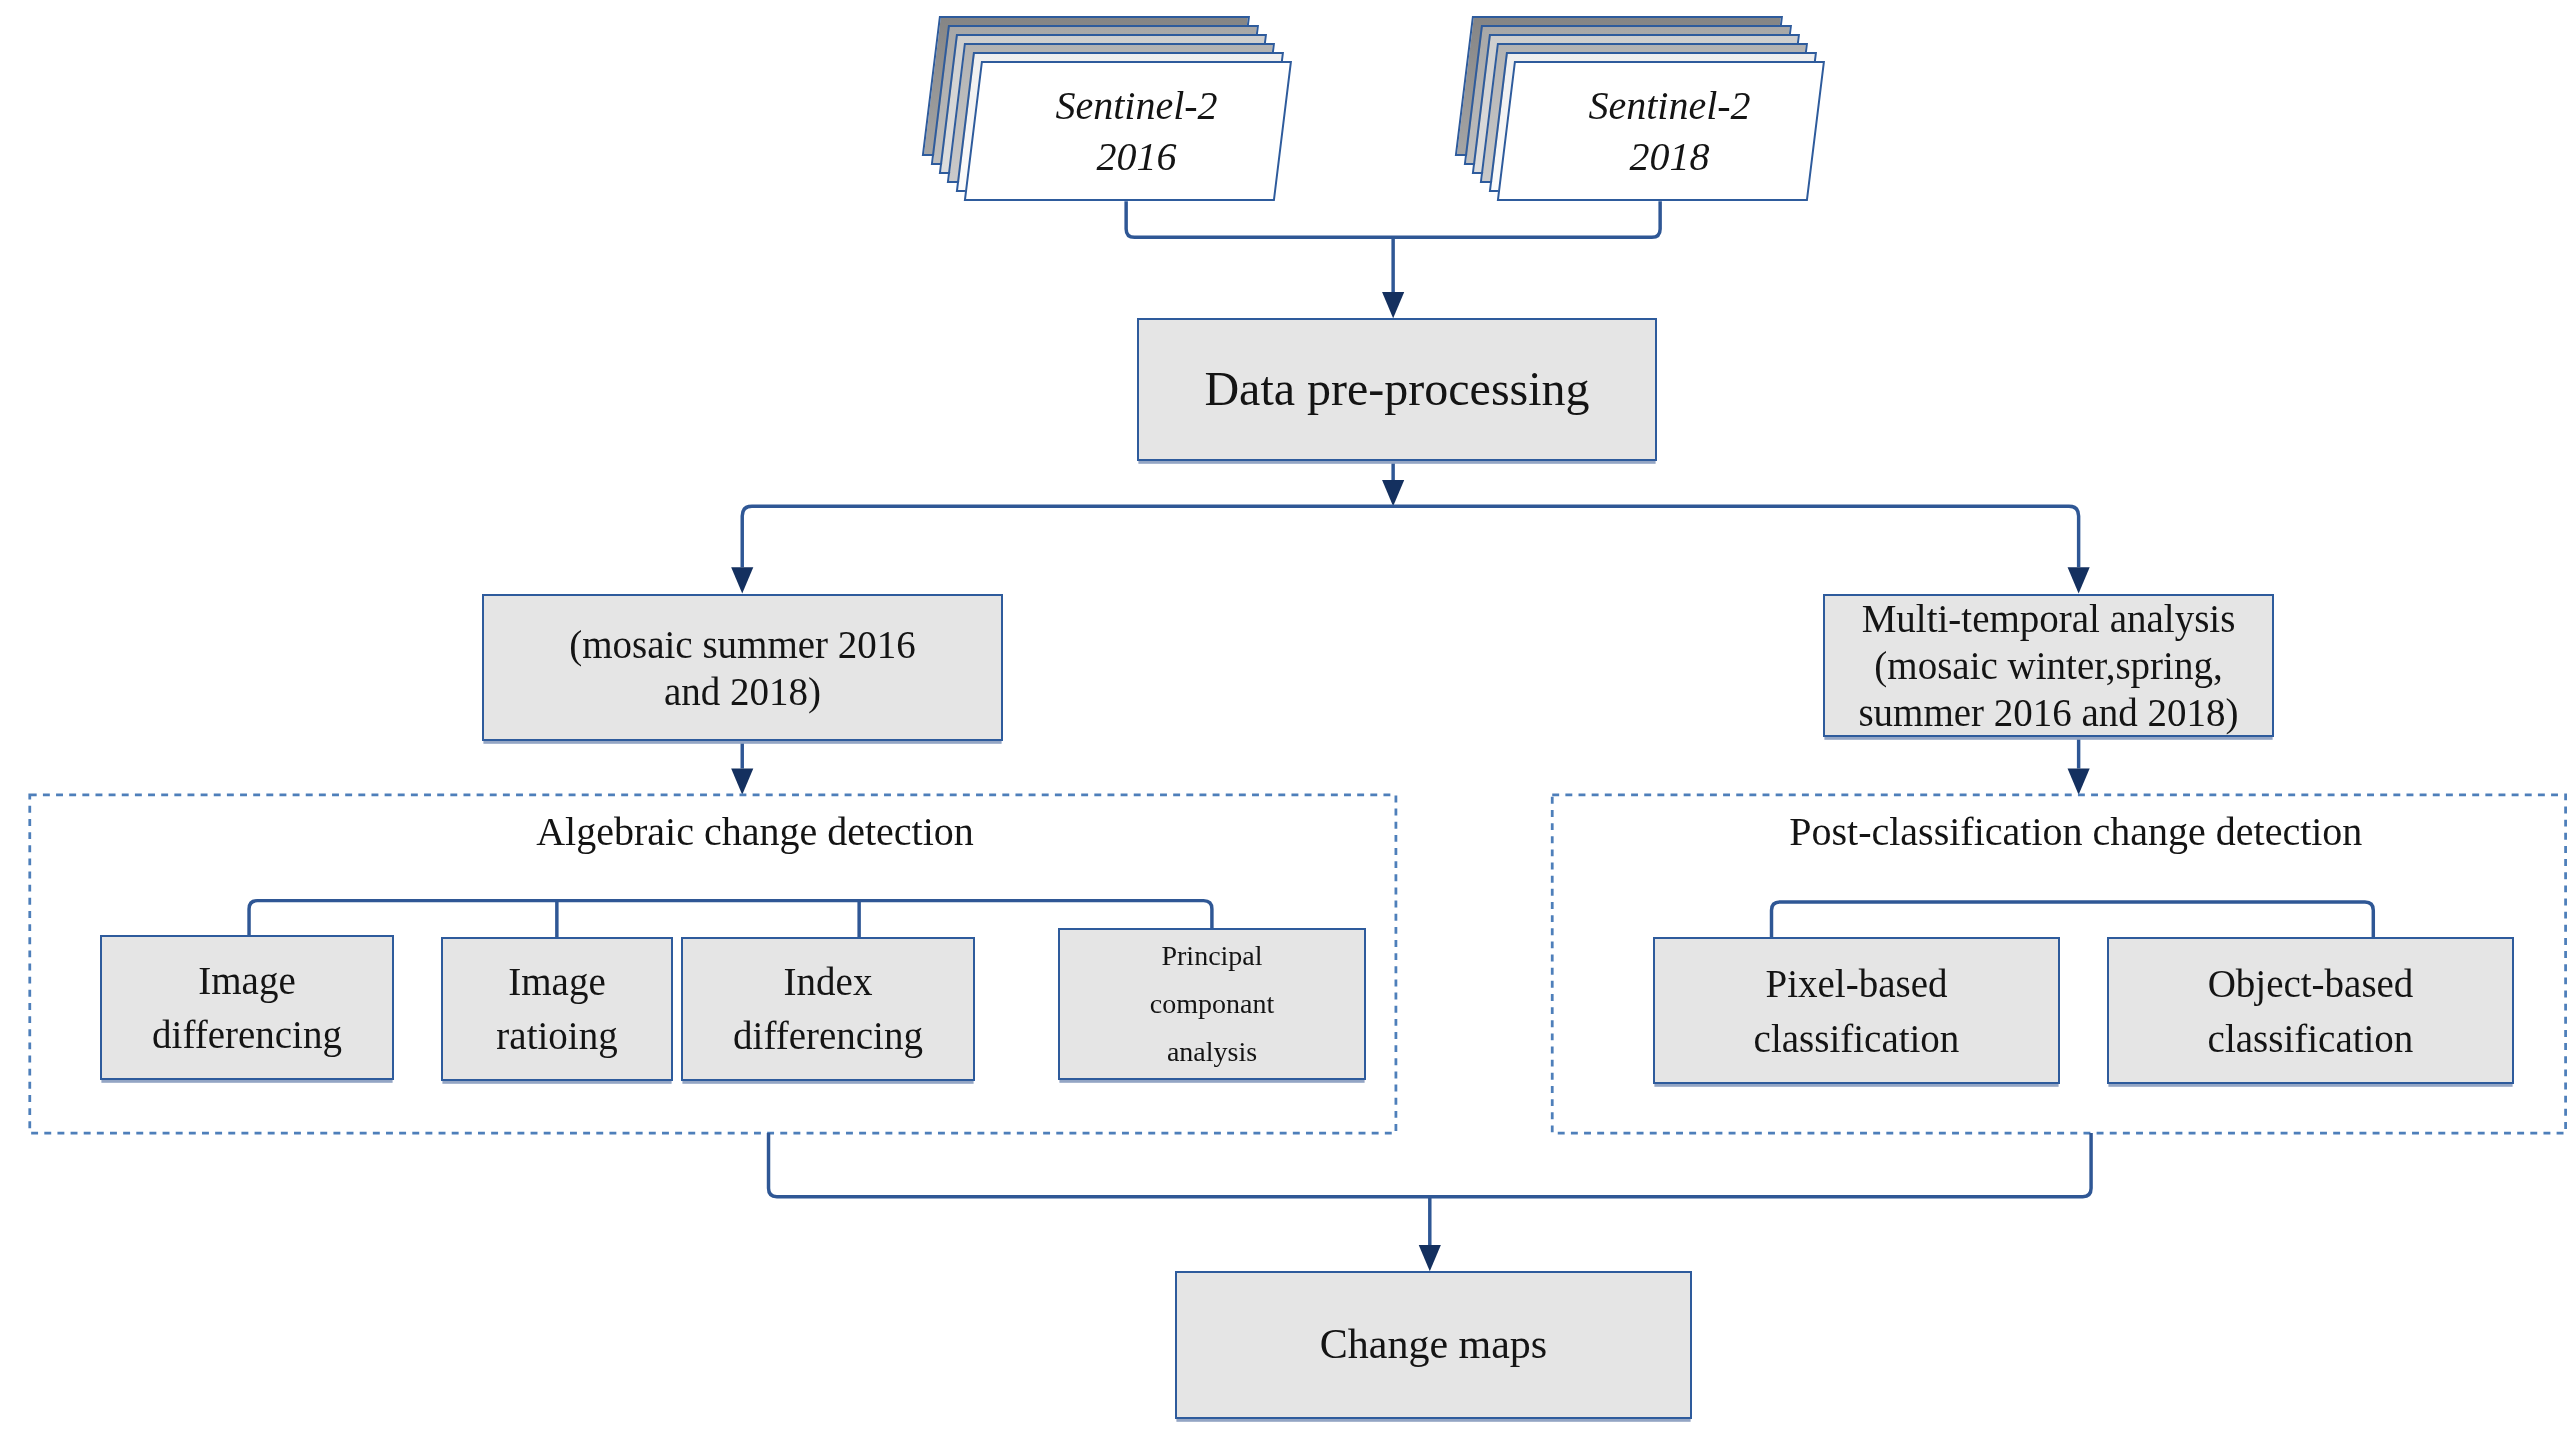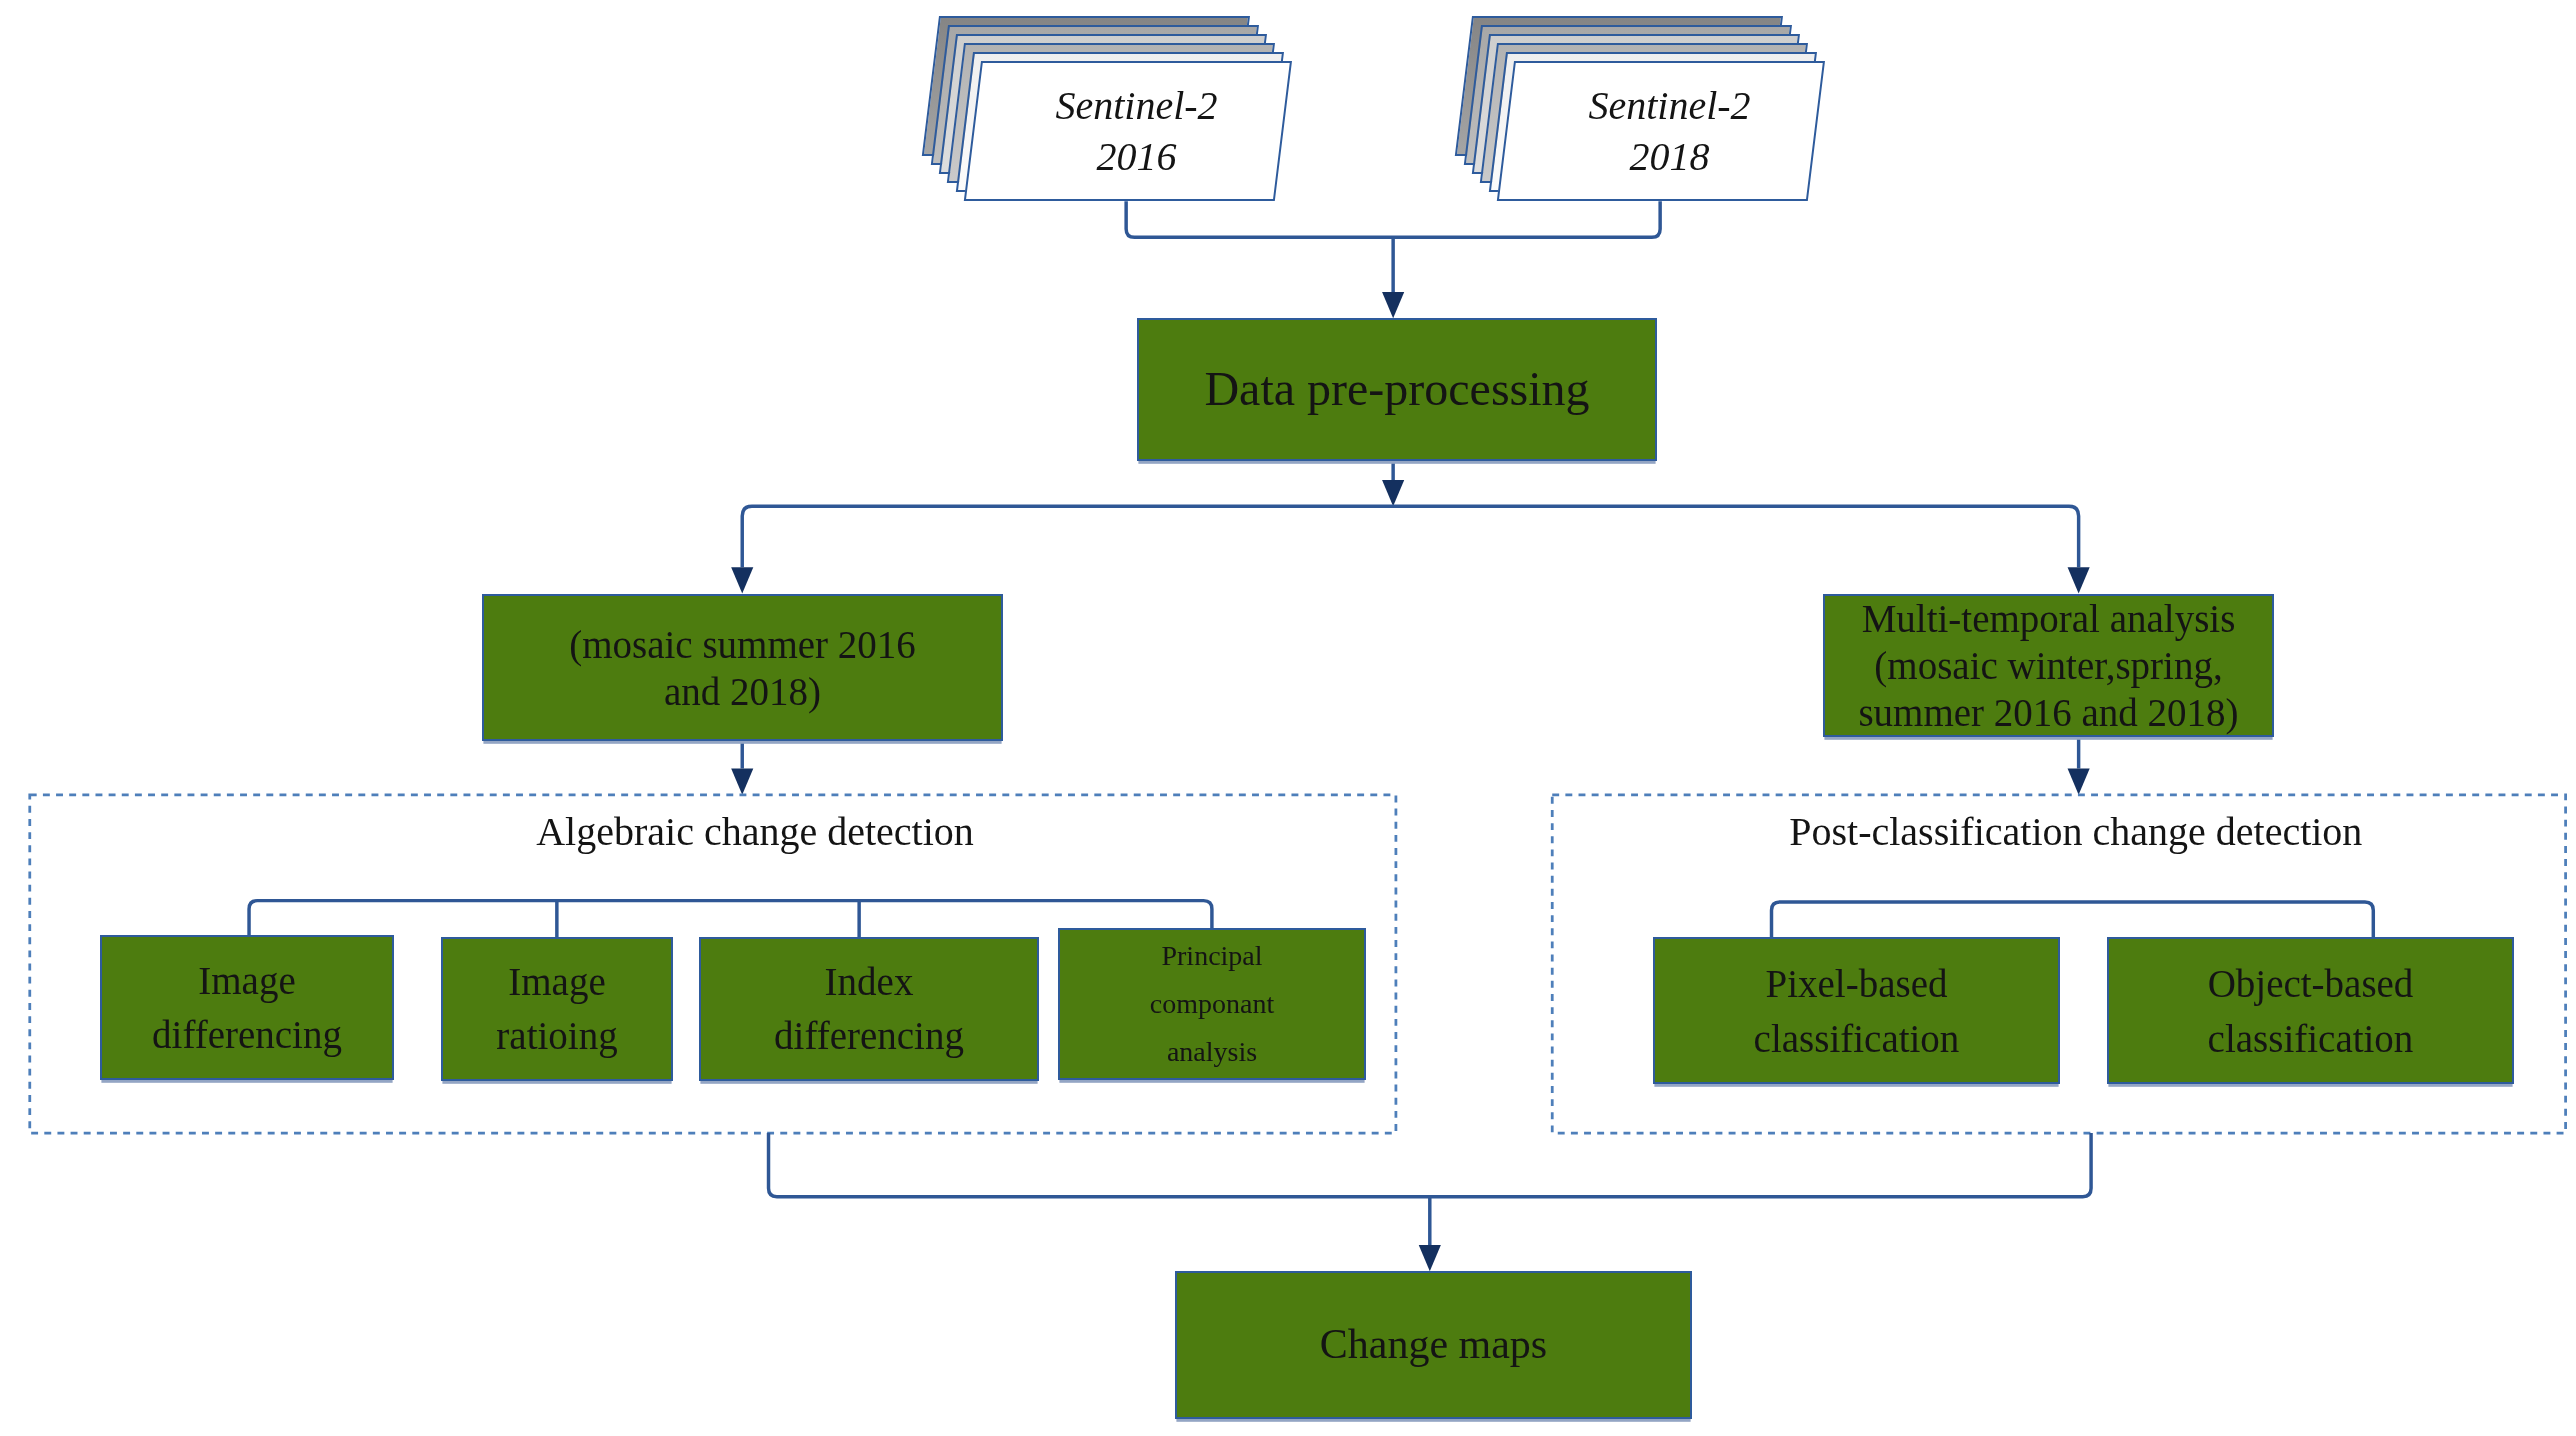--- a/index.html
+++ b/index.html
@@ -11,21 +11,21 @@
     color:#141414;
     overflow:hidden;
   }
   svg.wires{position:absolute;left:0;top:0;z-index:1;}
   .wire{fill:none;stroke:#2f5795;stroke-width:5;}
   .head{fill:#14305f;stroke:none;}
   .dashedrect{fill:none;stroke:#4e7fba;stroke-width:4;stroke-dasharray:10 9;}
 
   .box{
     position:absolute;z-index:2;
-    background:#4d7c0f;
+    background:#e5e5e5;
     border:2.8px solid #2e5b9c;
     box-shadow:0 4.2px 0 -1.4px #93a5c4;
     display:flex;flex-direction:column;align-items:center;justify-content:center;
     text-align:center;box-sizing:border-box;
     line-height:1.18;
   }
   .box span{display:block;white-space:nowrap;}
 
   .group-title{
     position:absolute;z-index:2;
@@ -55,21 +55,21 @@
   }
 
   
   #box-preprocessing{left:1137px;top:318px;width:520px;height:143px;font-size:48px;}
   #box-bitemporal{left:482px;top:594px;width:521px;height:147px;font-size:39px;line-height:47px;}
   #box-multitemporal{left:1823px;top:594px;width:451px;height:143px;font-size:39px;line-height:47px;}
   #box-change-maps{left:1175px;top:1271px;width:517px;height:148px;font-size:42px;}
 
   #box-m1{left:100px;top:935px;width:294px;height:145px;font-size:39px;line-height:54px;}
   #box-m2{left:441px;top:937px;width:232px;height:144px;font-size:39px;line-height:54px;}
-  #box-m3{left:699px;top:937px;width:340px;height:144px;font-size:39px;line-height:54px;}
+  #box-m3{left:681px;top:937px;width:294px;height:144px;font-size:39px;line-height:54px;}
   #box-m4{left:1058px;top:928px;width:308px;height:152px;font-size:28px;line-height:48px;}
   #box-p1{left:1653px;top:937px;width:407px;height:147px;font-size:39px;line-height:55px;}
   #box-p2{left:2095px;top:937px;width:407px;height:147px;font-size:39px;line-height:55px;margin-left:12px;}
 
   #title-algebraic{left:30px;top:808px;width:1366px;transform:translateX(42px);font-family:Liberation Serif, serif;}
   #title-postclass{left:1552px;top:808px;width:1013px;transform:translateX(17.3px);}
 </style>
 </head>
 <body>
 

